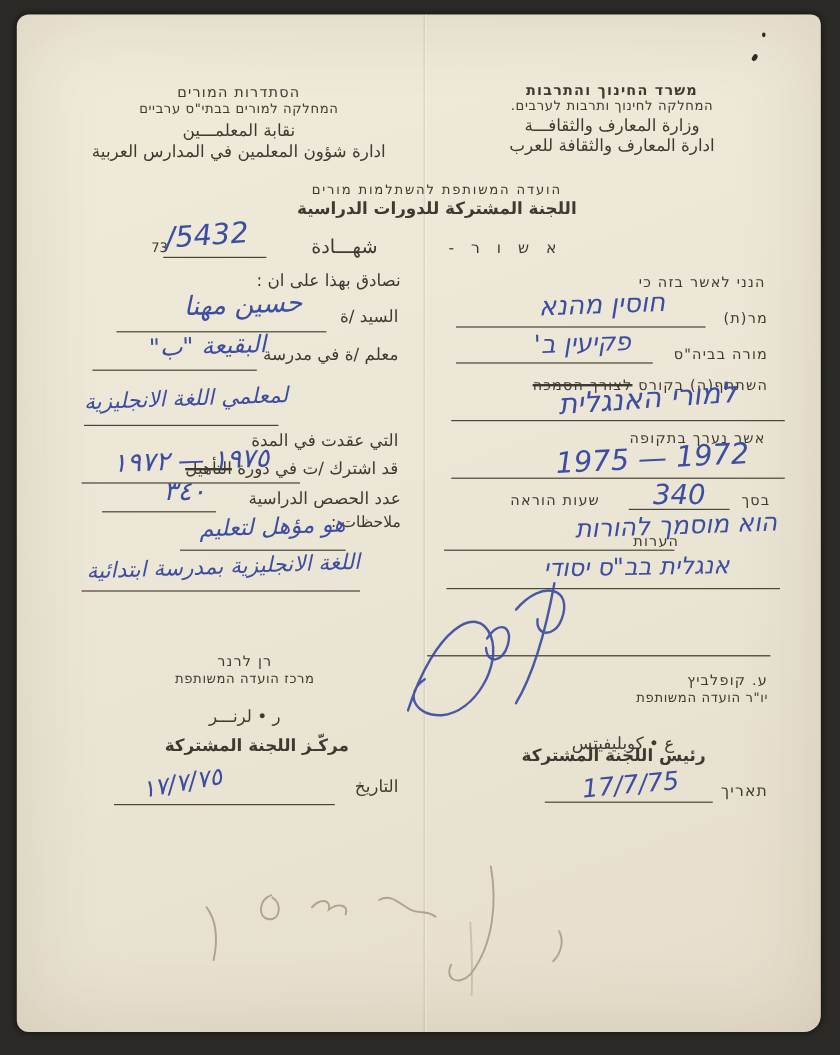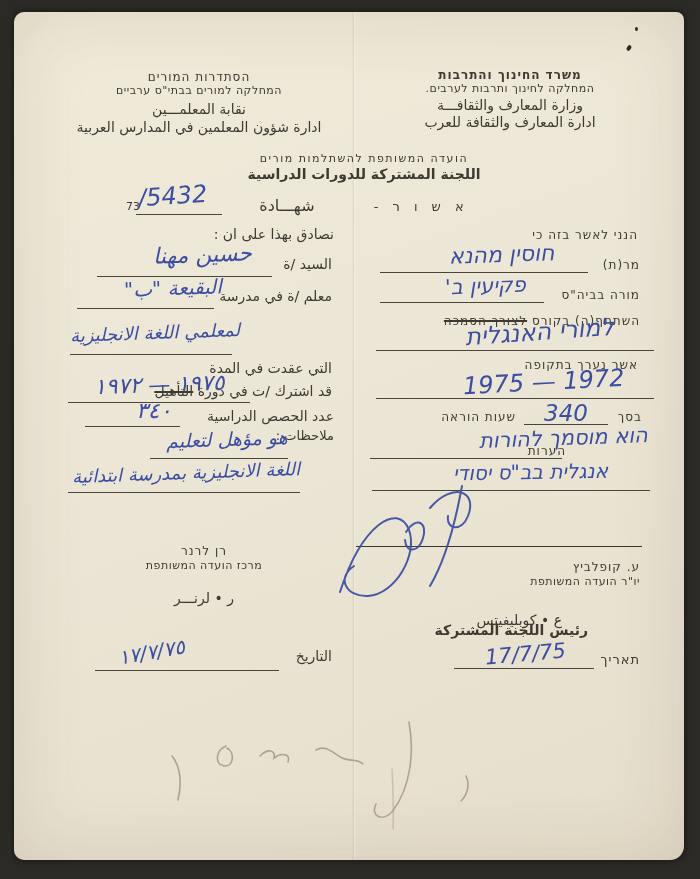--- a/index.html
+++ b/index.html
@@ -78,21 +78,21 @@
   <div class="uline" style="right:30px;top:338px;width:278px;"></div>
   <div class="abs hand" style="right:70px;top:306px;font-size:24px;transform:rotate(-4deg);">למורי האנגלית</div>
 
   <div class="abs print he" style="right:46px;top:346px;">אשר נערך בתקופה</div>
   <div class="uline" style="right:30px;top:386px;width:278px;"></div>
   <div class="abs hand" style="right:60px;top:356px;font-size:24px;transform:rotate(-3deg);" dir="ltr">1975 — 1972</div>
 
   <div class="abs print he" style="right:42px;top:398px;">בסך</div>
   <div class="uline" style="right:76px;top:412px;width:84px;"></div>
   <div class="abs hand" style="right:96px;top:388px;font-size:23px;" dir="ltr">340</div>
-  <div class="abs print he" style="right:168px;top:398px;">שעות הוראה</div>
+  <div class="abs print he" style="right:184px;top:398px;">שעות הוראה</div>
 
   <div class="abs print he" style="right:118px;top:432px;">הערות</div>
   <div class="uline" style="right:122px;top:446px;width:192px;"></div>
   <div class="abs hand" style="right:36px;top:414px;font-size:21px;transform:rotate(-2deg);">הוא מוסמך להורות</div>
   <div class="uline" style="right:34px;top:478px;width:278px;"></div>
   <div class="abs hand" style="right:76px;top:448px;font-size:20px;transform:rotate(-1deg);">אנגלית בב"ס יסודי</div>
 
   <div class="uline" style="right:42px;top:534px;width:286px;border-bottom-color:#3a352c;"></div>
   <svg style="left:296px;top:462px;" width="200" height="130" viewBox="0 0 200 130">
     <g fill="none" stroke="#3c4da2" stroke-width="2" stroke-linecap="round" opacity="0.92">
@@ -138,20 +138,21 @@
 
   <div class="abs print ar" style="right:350px;top:416px;font-size:13px;">ملاحظات :</div>
   <div class="uline" style="left:136px;top:446px;width:138px;"></div>
   <div class="abs hand" style="left:152px;top:416px;font-size:19px;transform:rotate(-2deg);">هو مؤهل لتعليم</div>
   <div class="uline" style="left:54px;top:480px;width:232px;"></div>
   <div class="abs hand" style="left:58px;top:450px;font-size:18px;transform:rotate(-2deg);">اللغة الانجليزية بمدرسة ابتدائية</div>
 
   <div class="abs print he ctr" style="left:120px;top:532px;width:140px;">רן לרנר</div>
   <div class="abs print he-sm ctr" style="left:100px;top:547px;width:180px;">מרכז הועדה המשותפת</div>
   <div class="abs print ar ctr" style="left:130px;top:578px;width:120px;">ر • لرنـــر</div>
+  <div class="abs print ar ctr" style="left:105px;top:602px;width:190px;font-weight:bold;">مركّـز اللجنة المشتركة</div>
 
   <div class="abs print ar" style="right:352px;top:636px;">التاريخ</div>
   <div class="uline" style="left:81px;top:658px;width:184px;"></div>
   <div class="abs hand" style="left:104px;top:628px;font-size:20px;transform:rotate(-10deg);" dir="ltr">١٧/٧/٧٥</div>
 
   <svg style="left:150px;top:702px;" width="340" height="125" viewBox="0 0 340 125">
     <g fill="none" stroke="#a79d88" stroke-width="1.6" stroke-linecap="round" opacity="0.9">
       <path d="M8 42 C 16 52, 18 68, 14 86"></path>
       <path d="M62 32 C 52 36, 50 50, 60 52 C 70 53, 71 38, 63 34"></path>
       <path d="M96 42 C 104 34, 112 36, 110 44 C 118 38, 127 40, 124 48"></path>

